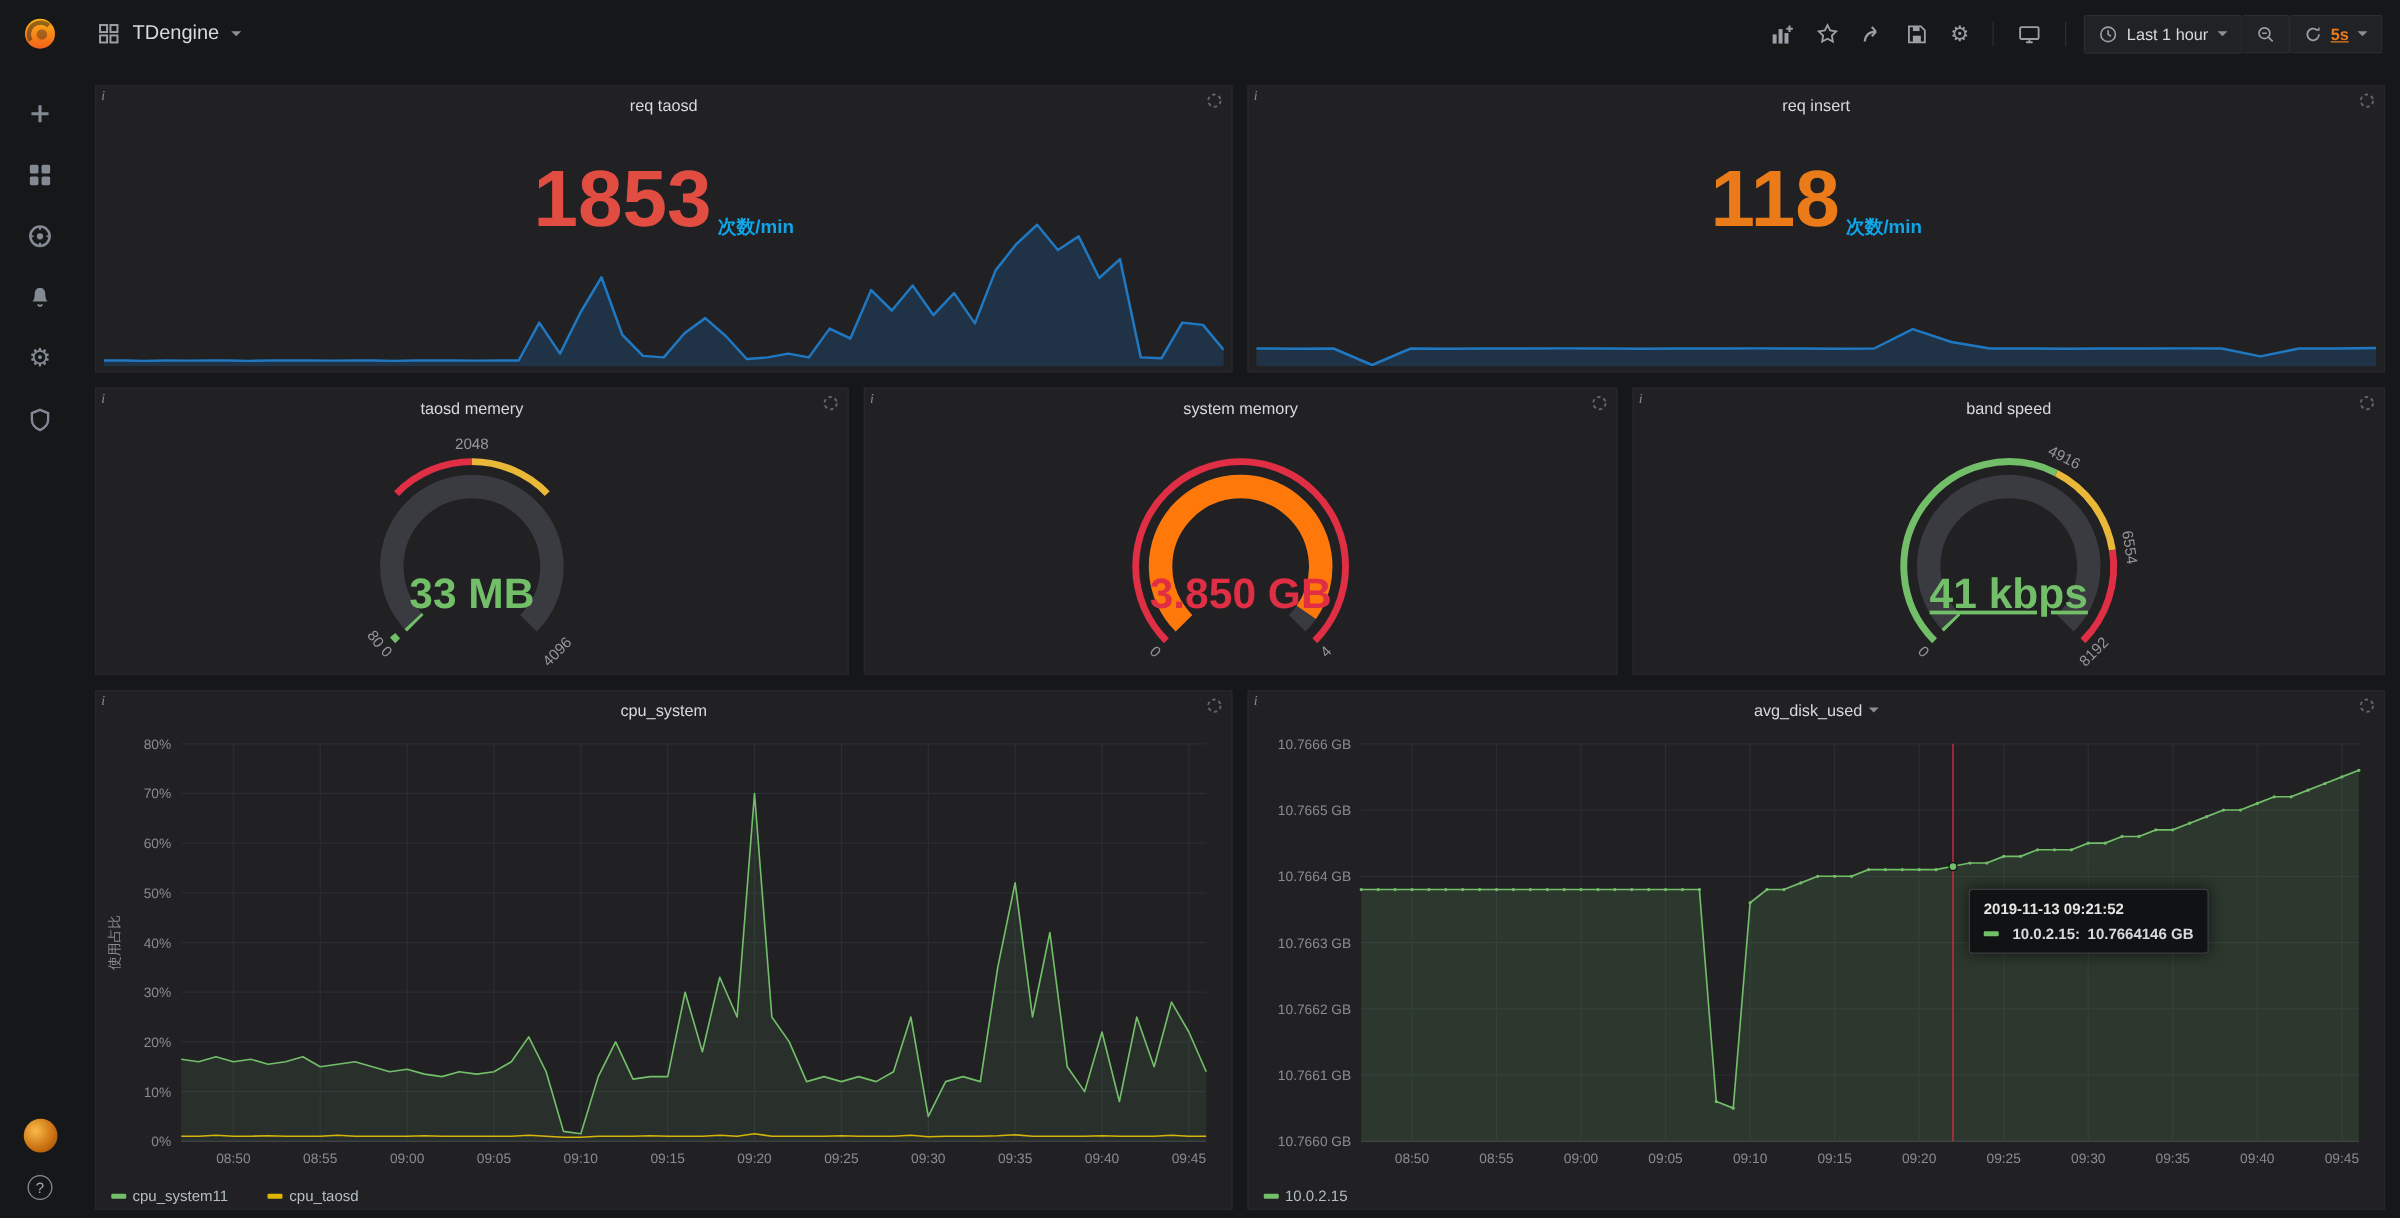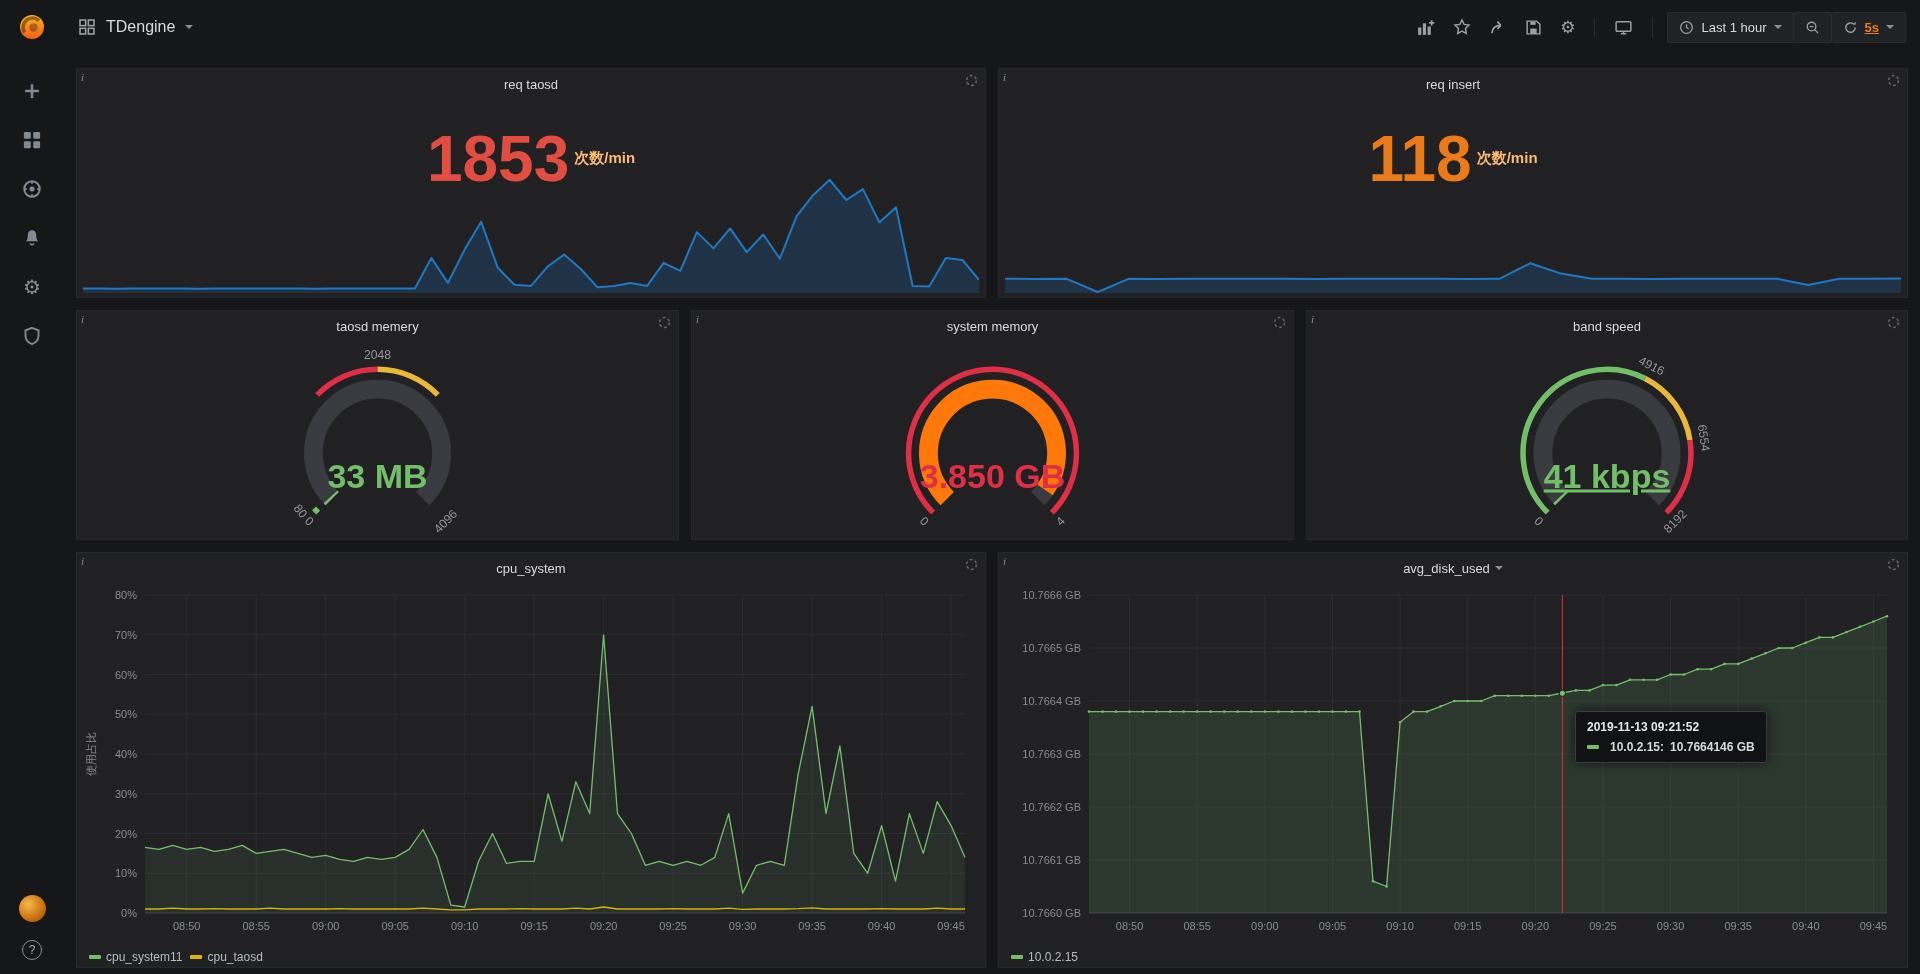--- a/index.html
+++ b/index.html
@@ -31,31 +31,31 @@
   
   .dashboard{position:absolute;left:64px;top:54px;right:0;bottom:0}
   .panel{position:absolute;background:#212124;border:1px solid #28282c}
   .panel-title{position:absolute;top:0;left:0;right:0;height:30px;display:flex;align-items:center;justify-content:center;gap:5px;font-size:13px;font-weight:500;color:#d8d9da;cursor:pointer;z-index:3}
   .panel-info{position:absolute;top:2px;left:4px;font-size:11px;font-style:italic;font-family:"Liberation Serif",serif;color:#9fa7b3;opacity:.8;cursor:pointer;z-index:4}
   .panel-spin{position:absolute;top:5px;right:7px;opacity:.55;z-index:4}
   .panel-body{position:absolute;top:30px;left:0;right:0;bottom:0}
 
   
   .spark-wrap{position:absolute;left:6px;right:6px;bottom:4px;height:60%}
-  .big-stat{position:absolute;top:14%;left:0;right:0;display:flex;justify-content:center;align-items:center;gap:5px;z-index:2}
+  .big-stat{position:absolute;top:14%;left:0;right:0;display:flex;justify-content:center;align-items:flex-end;gap:5px;z-index:2}
   .stat-num{font-size:64px;font-weight:700;line-height:1}
-  .stat-unit{font-size:15px;font-weight:600;color:#fdba74}
+  .stat-unit{font-size:15px;font-weight:600;color:#0ea5e9}
 
   
   .gauge-wrap{position:absolute;top:4px;bottom:4px;left:0;right:0}
   .gauge-value{position:absolute;left:0;right:0;top:68%;transform:translateY(-50%);text-align:center;font-size:34px;font-weight:700;z-index:2}
 
   
   .line-chart{position:absolute;top:4px;left:4px;right:4px;bottom:24px}
-  .legend{position:absolute;left:12px;bottom:3px;display:flex;gap:8px;font-size:12px;color:#b4bdc5;align-items:flex-start;z-index:3}
+  .legend{position:absolute;left:12px;bottom:3px;display:flex;gap:32px;font-size:12px;color:#b4bdc5;align-items:flex-start;z-index:3}
   .legend-item{display:flex;align-items:center;cursor:pointer}
   .dash{display:inline-block;width:12px;height:4px;border-radius:1px;margin-right:5px}
 
   
   .graph-tooltip{position:absolute;left:576px;top:158px;background:#111214;border:1px solid #3a3d41;border-radius:3px;padding:8px 11px;font-size:12px;z-index:6;box-shadow:0 0 12px rgba(0,0,0,.55);white-space:nowrap}
   .tt-time{font-weight:700;margin-bottom:6px;color:#e5e5e5}
   .tt-row{display:flex;align-items:center;gap:6px}
   .tt-name{font-weight:700}
   .tt-val{font-weight:700;margin-left:0}
 

